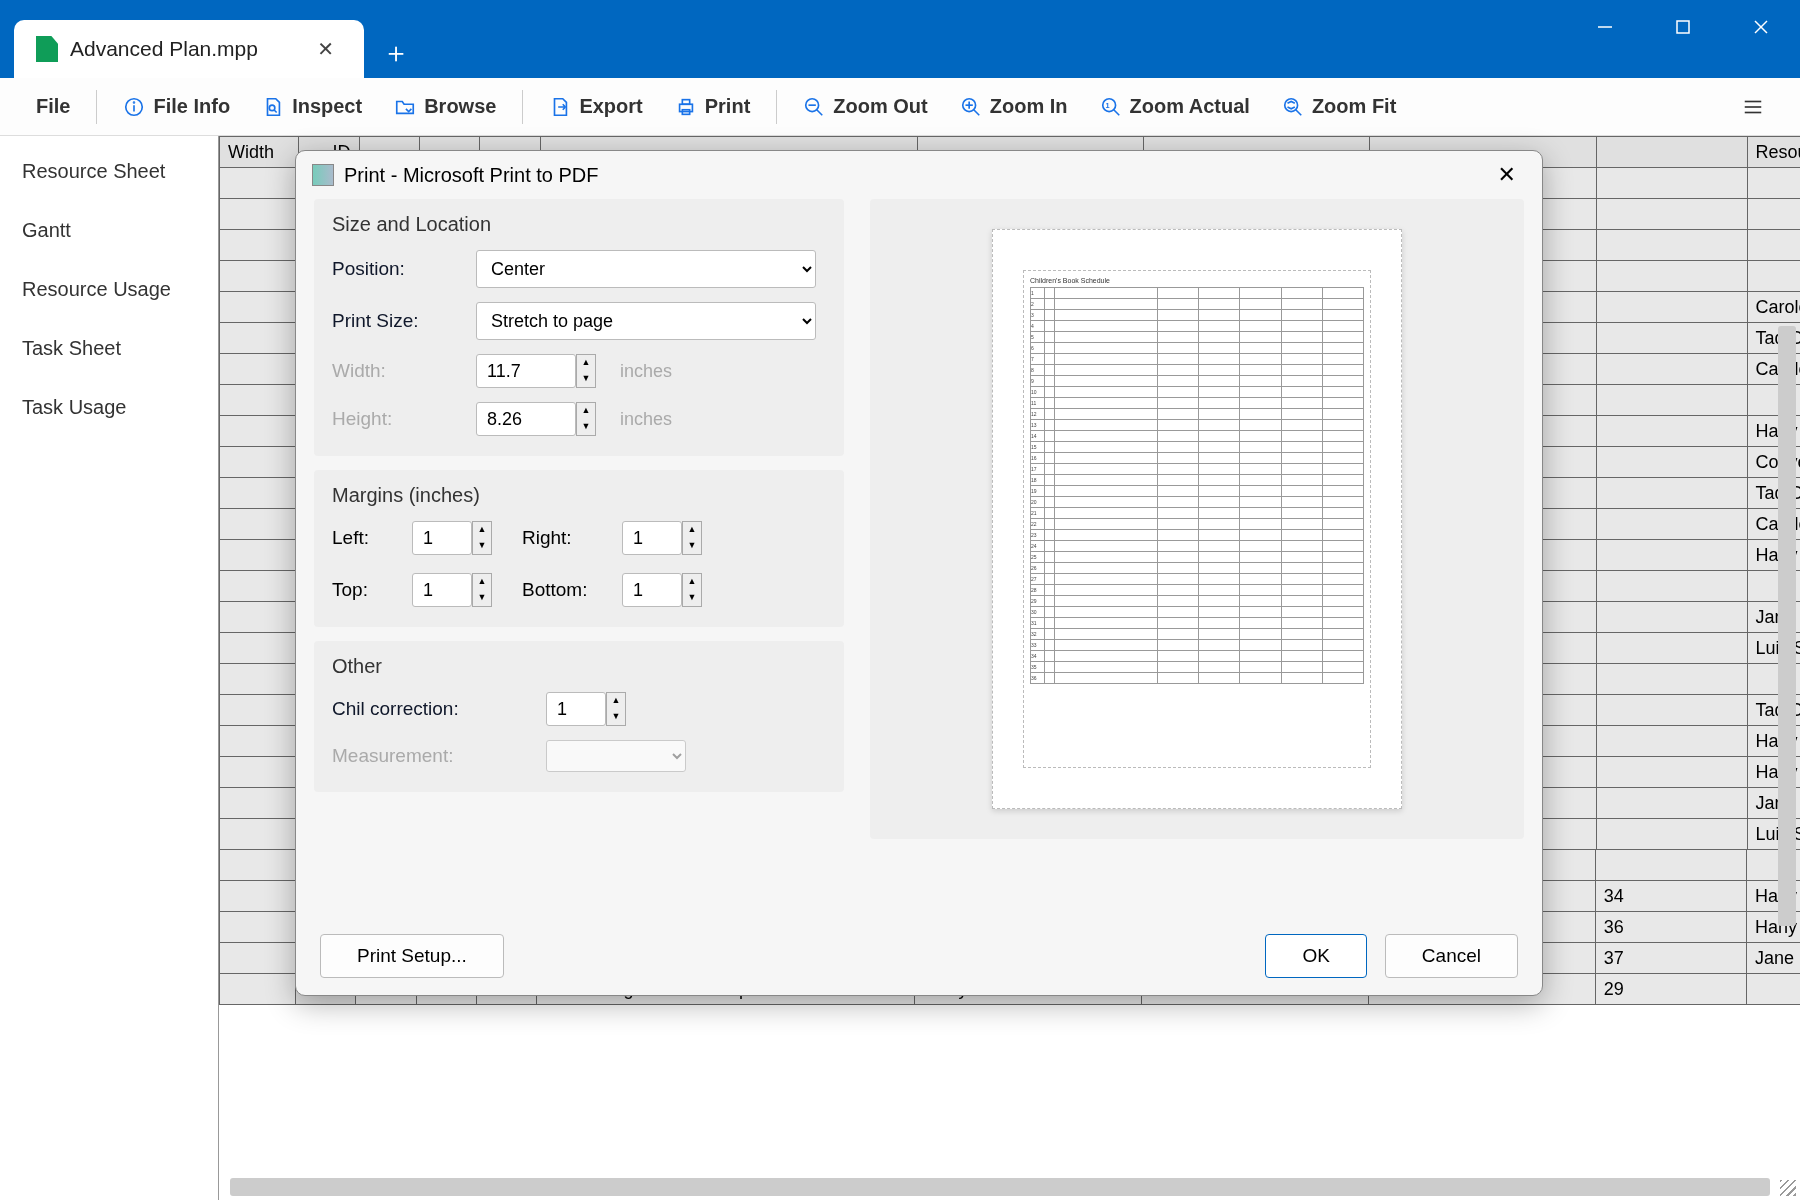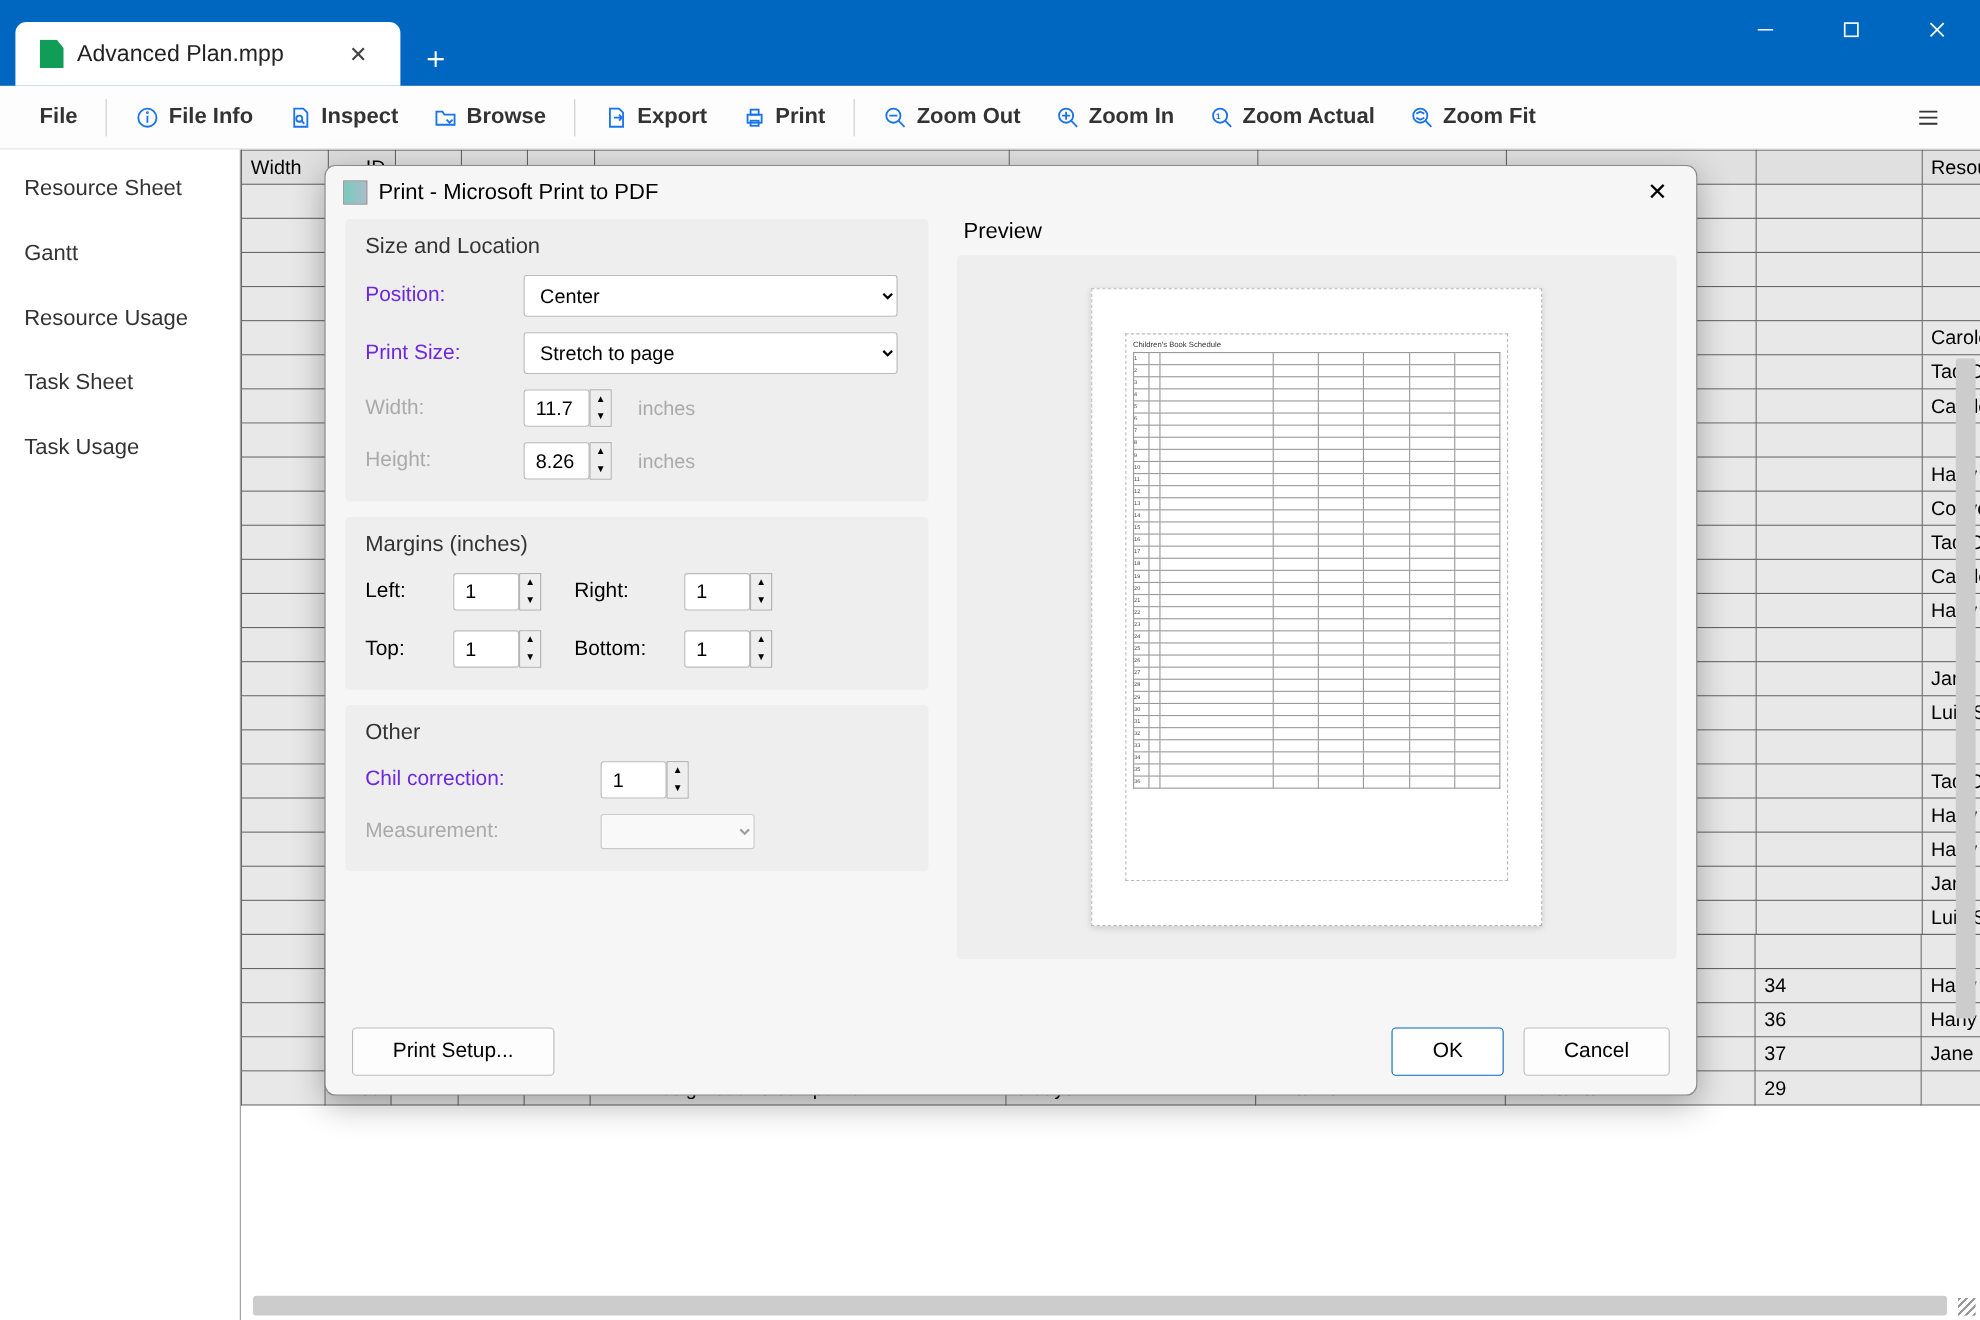--- a/index.html
+++ b/index.html
@@ -46,25 +46,25 @@
 .dialog { position: absolute; left: 295px; top: 150px; width: 1248px; height: 846px; background: #f6f6f6; border: 1px solid #888; box-shadow: 0 8px 30px rgba(0,0,0,0.3); border-radius: 10px; display: flex; flex-direction: column; }
 .dlg-title { height: 48px; display: flex; align-items: center; padding: 0 16px; font-size: 20px; }
 .dlg-title .dicon { width: 22px; height: 22px; background: linear-gradient(90deg,#7cb,#abc); margin-right: 10px; border:1px solid #888; }
 .dlg-close { margin-left: auto; font-size: 22px; cursor: pointer; padding: 4px 10px; }
 .dlg-body { flex: 1; display: flex; padding: 0 18px 0 18px; gap: 26px; }
 .dlg-left { width: 530px; display: flex; flex-direction: column; gap: 14px; }
 .dlg-right { flex: 1; }
 .group { background: #eee; border-radius: 4px; padding: 14px 18px 20px; }
 .group-title { font-size: 20px; color: #333; margin-bottom: 14px; }
 .row { display: flex; align-items: center; margin-bottom: 14px; gap: 14px; }
-.lbl { width: 130px; font-size: 19px; color: #6d28d9; }
+.lbl { width: 130px; font-size: 19px; color: #0f172a; }
 .lbl.dim { color: #aaa; }
 select, input[type=text] { font-size: 18px; padding: 6px 10px; border: 1px solid #bbb; background: #fff; border-radius: 3px; }
 select.wide { width: 340px; height: 38px; }
-.numbox { width: 60px; height: 34px; }
+.numbox { width: 100px; height: 34px; }
 .spinner { display: flex; }
 .spin-btns { display: flex; flex-direction: column; border: 1px solid #aaa; }
 .spin-btns div { width: 18px; height: 16px; font-size: 9px; text-align: center; background: #eee; cursor: pointer; line-height: 14px; }
 .unit { font-size: 18px; color: #aaa; margin-left: 10px; }
 .margin-grid { display: grid; grid-template-columns: 80px 110px 100px 110px; row-gap: 18px; align-items: center; }
 .mlbl { font-size: 19px; }
 
 .preview-label { font-size: 20px; margin-bottom: 10px; padding-left: 6px; }
 .preview-box { background: #eee; border-radius: 4px; padding: 18px; height: 640px; display: flex; align-items: center; justify-content: center; }
 .page { background: #fff; width: 410px; height: 580px; box-shadow: 0 2px 6px rgba(0,0,0,0.15); padding: 40px 30px; position: relative; border:1px dashed #bbb; }
@@ -698,21 +698,20 @@
             </div>
         </div>
         <div class="row" style="margin-bottom:0">
           <span class="lbl dim" style="width:200px">Measurement:</span>
           <select style="width:140px;height:32px" disabled=""></select>
         </div>
       </div>
     </div>
 
     <div class="dlg-right">
-      <div class="preview-label">Preview</div>
       <div class="preview-box">
         <div class="page">
           <div class="page-inner">
             <div class="mini-title">Children's Book Schedule</div>
             <table class="mini-table" id="mini">
                 <tbody>
                   <tr>
                     <td style="width:8px">1</td>
                     <td style="width:6px"></td>
                     <td style="width:60px"></td>

